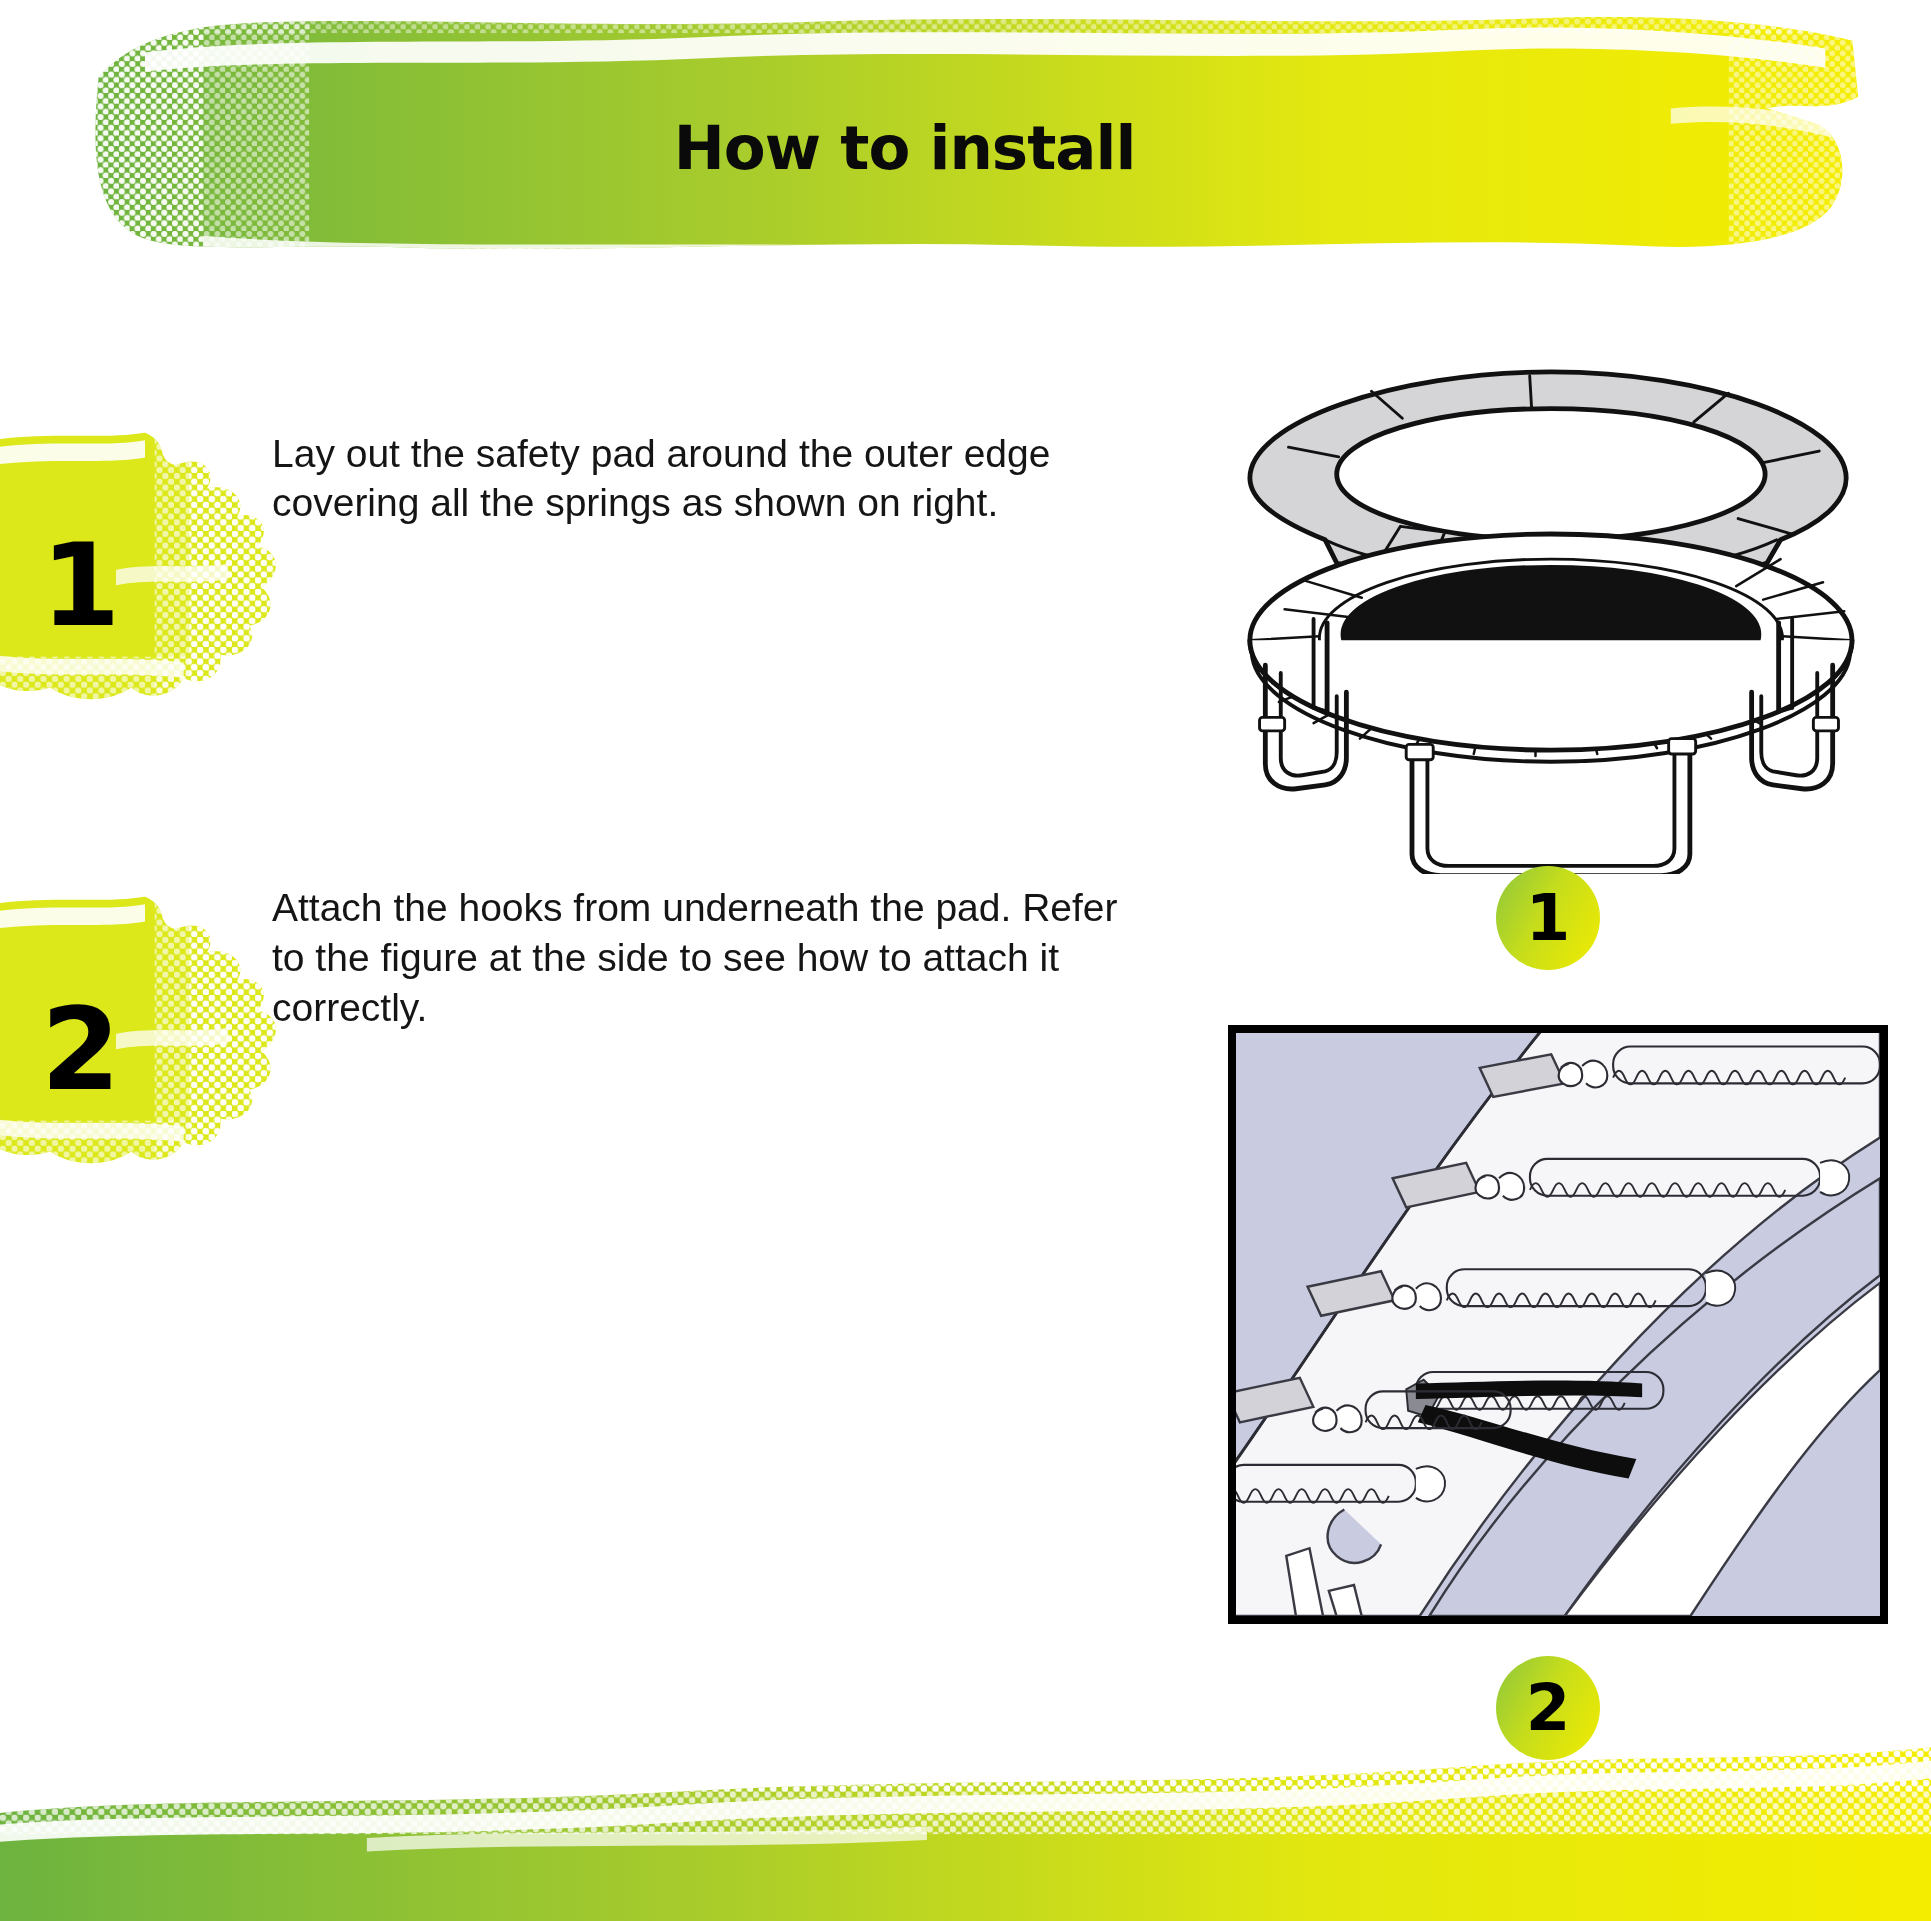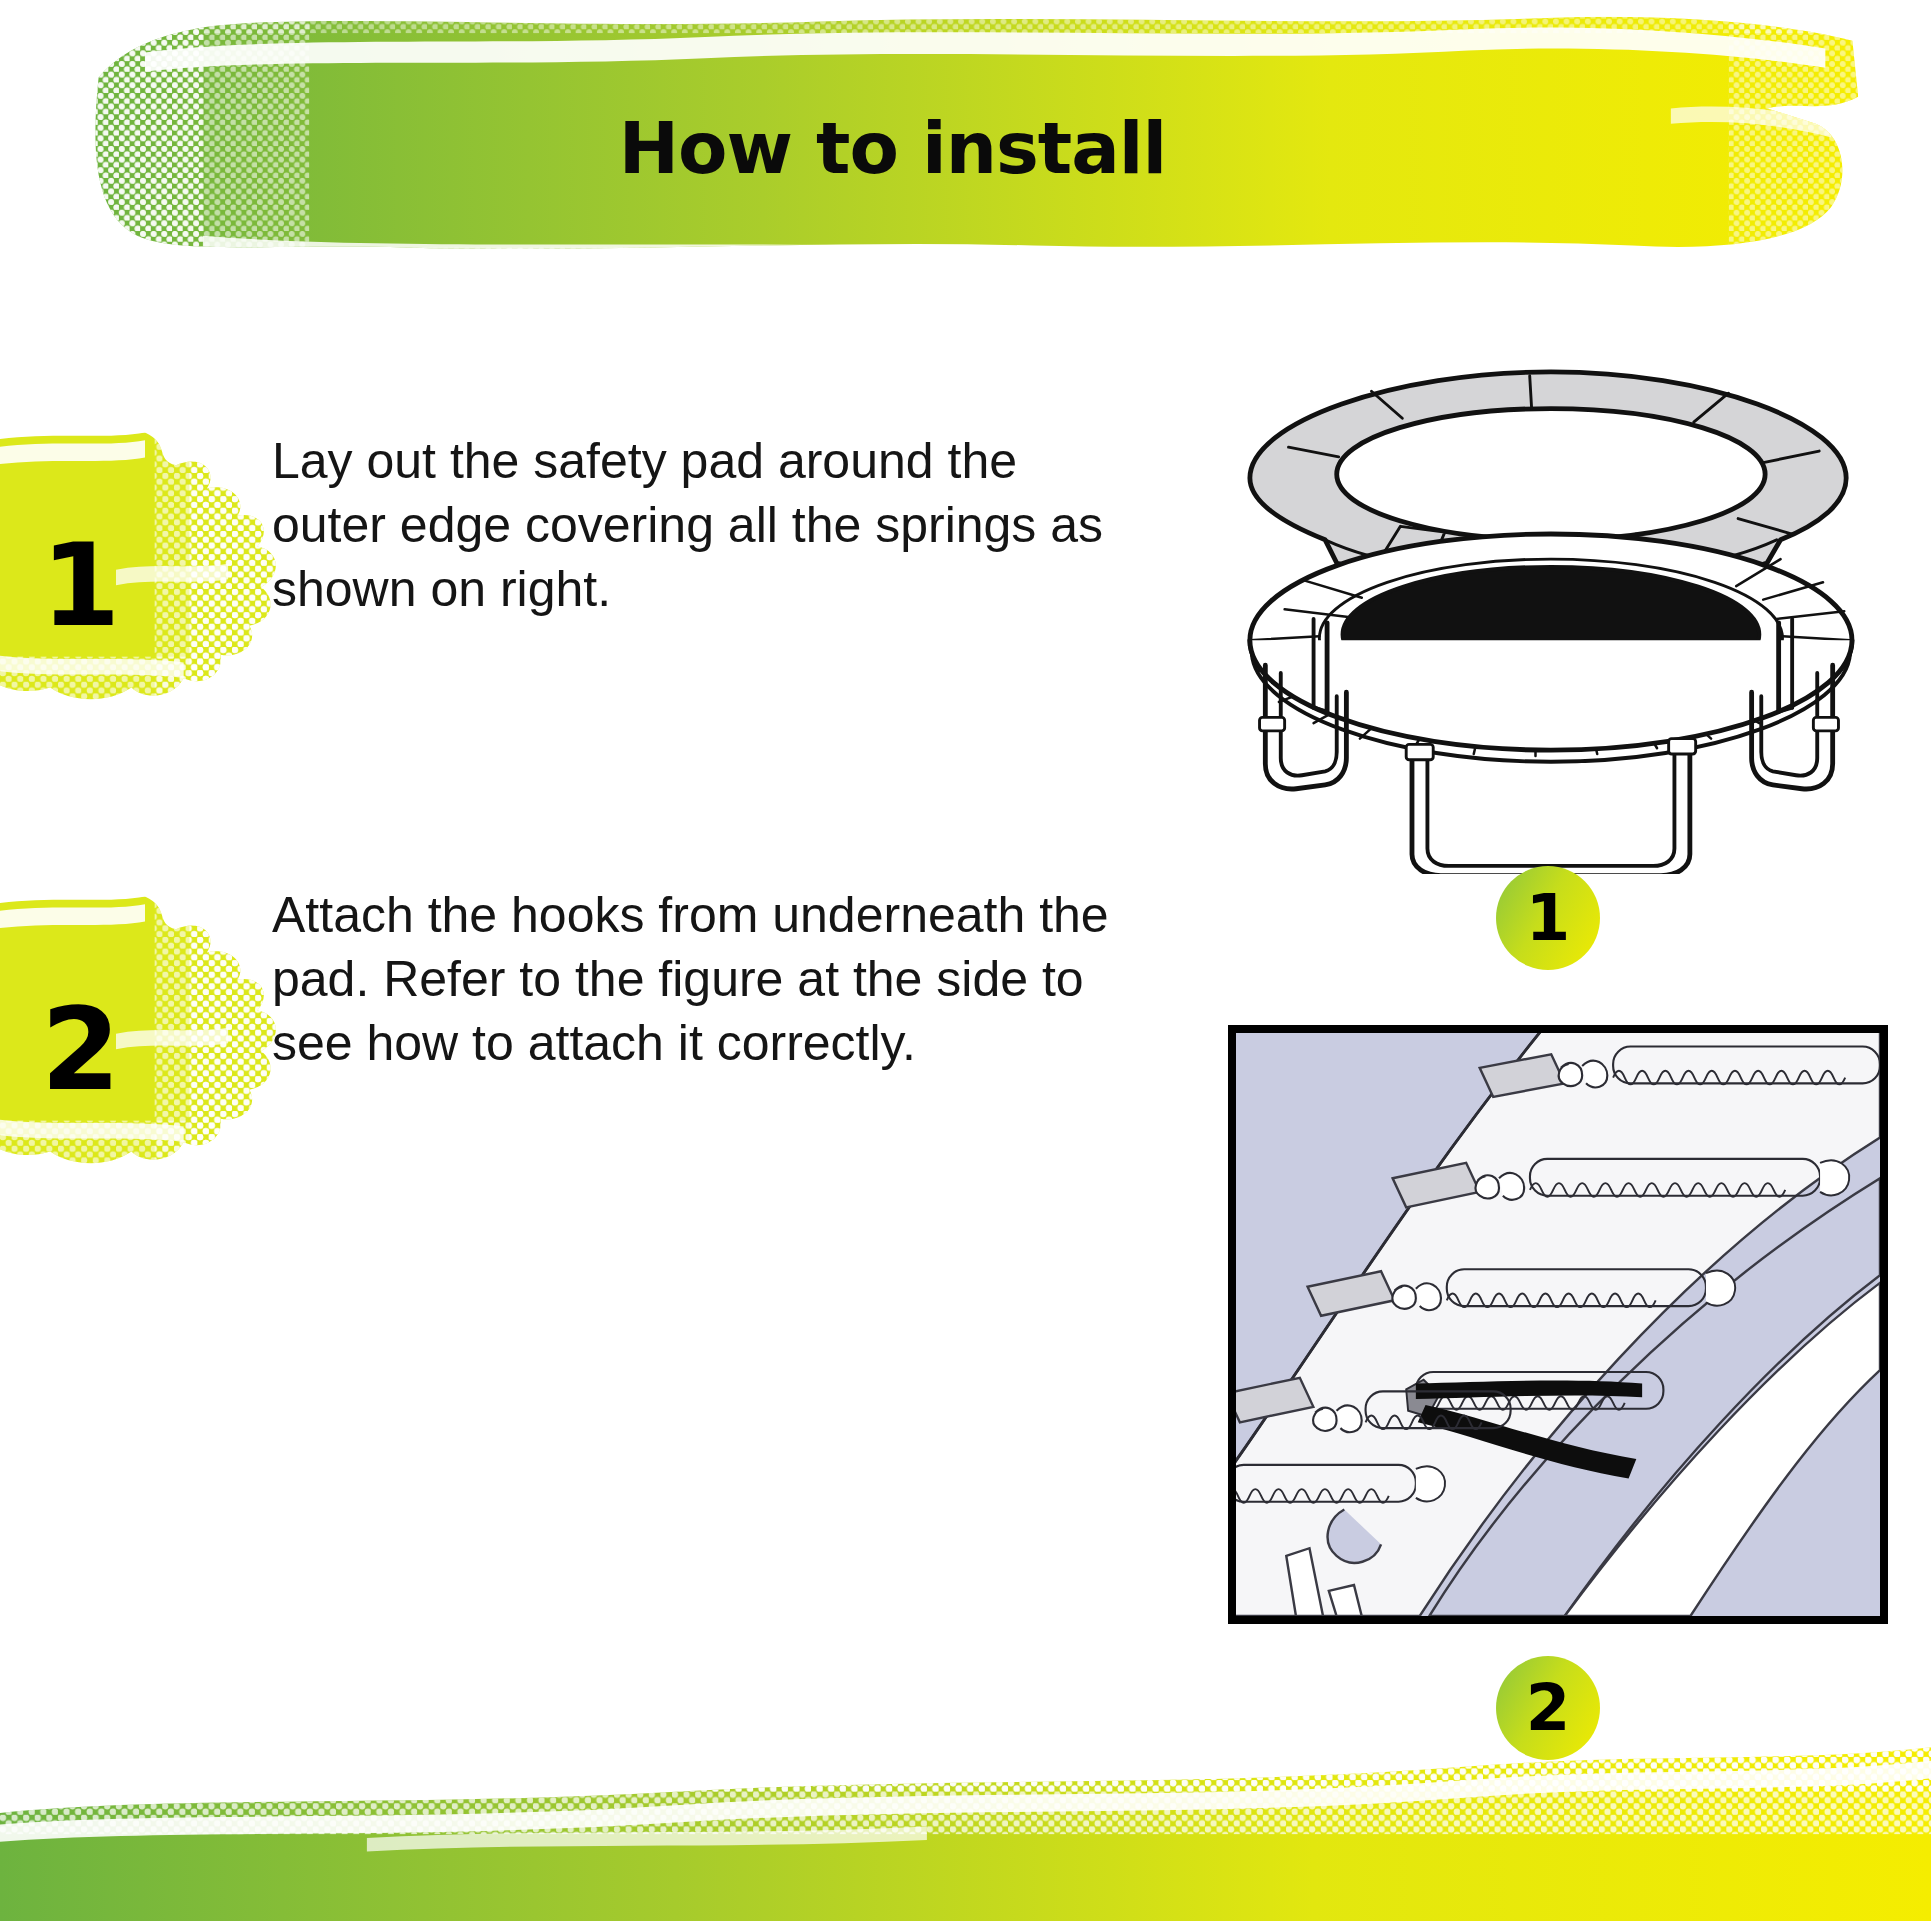--- a/index.html
+++ b/index.html
@@ -24,32 +24,32 @@
     width: 1777px;
     height: 280px;
   }
   .header-banner svg {
     display: block;
     width: 100%;
     height: 100%;
   }
   .header-title {
     position: absolute;
-    left: 4px;
+    left: 16px;
     top: 0;
     width: 1777px;
     height: 280px;
     display: flex;
     align-items: center;
     justify-content: center;
     padding-right: 174px;
     box-sizing: border-box;
     font-family: "DejaVu Sans", sans-serif;
     font-weight: bold;
-    font-size: 72px;
+    font-size: 61px;
     letter-spacing: -1px;
     color: #0a0a0a;
     text-align: center;
     white-space: nowrap;
   }
 
   
   .step {
     position: absolute;
     left: 0;
@@ -77,21 +77,21 @@
     line-height: 1;
     color: #000000;
     text-align: left;
   }
 
   .step-text {
     position: absolute;
     left: 272px;
     width: 869px;
     font-family: "Liberation Sans", sans-serif;
-    font-size: 50px;
+    font-size: 39px;
     line-height: 1.28;
     color: #151515;
   }
   .step-1 .step-text { top: 13.5px; }
   .step-2 .step-text { top: 3.9px; }
 
   .step-text p { margin: 0 0 46px 0; }
   .step-text p:last-child { margin-bottom: 0; }
 
   

